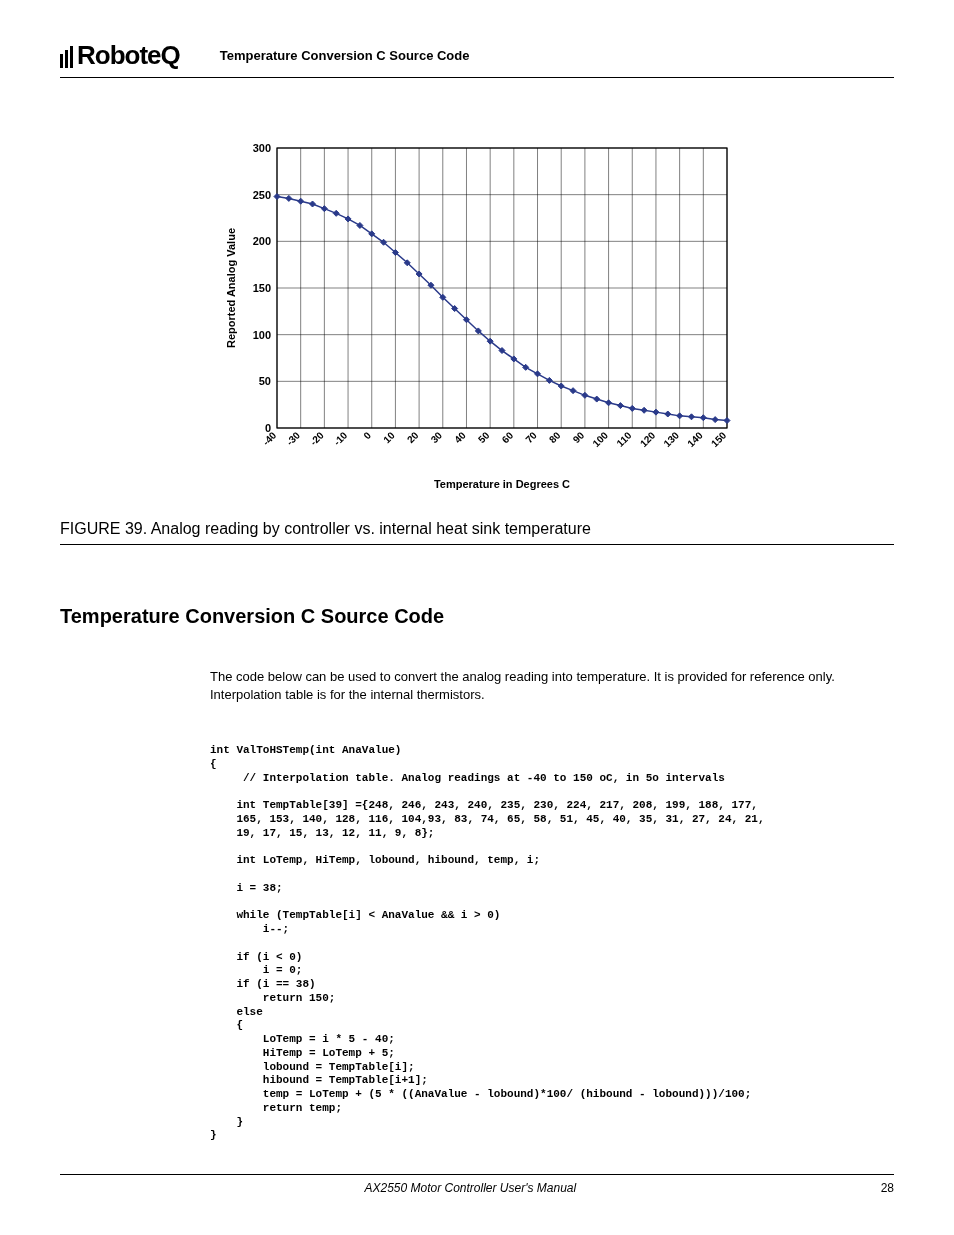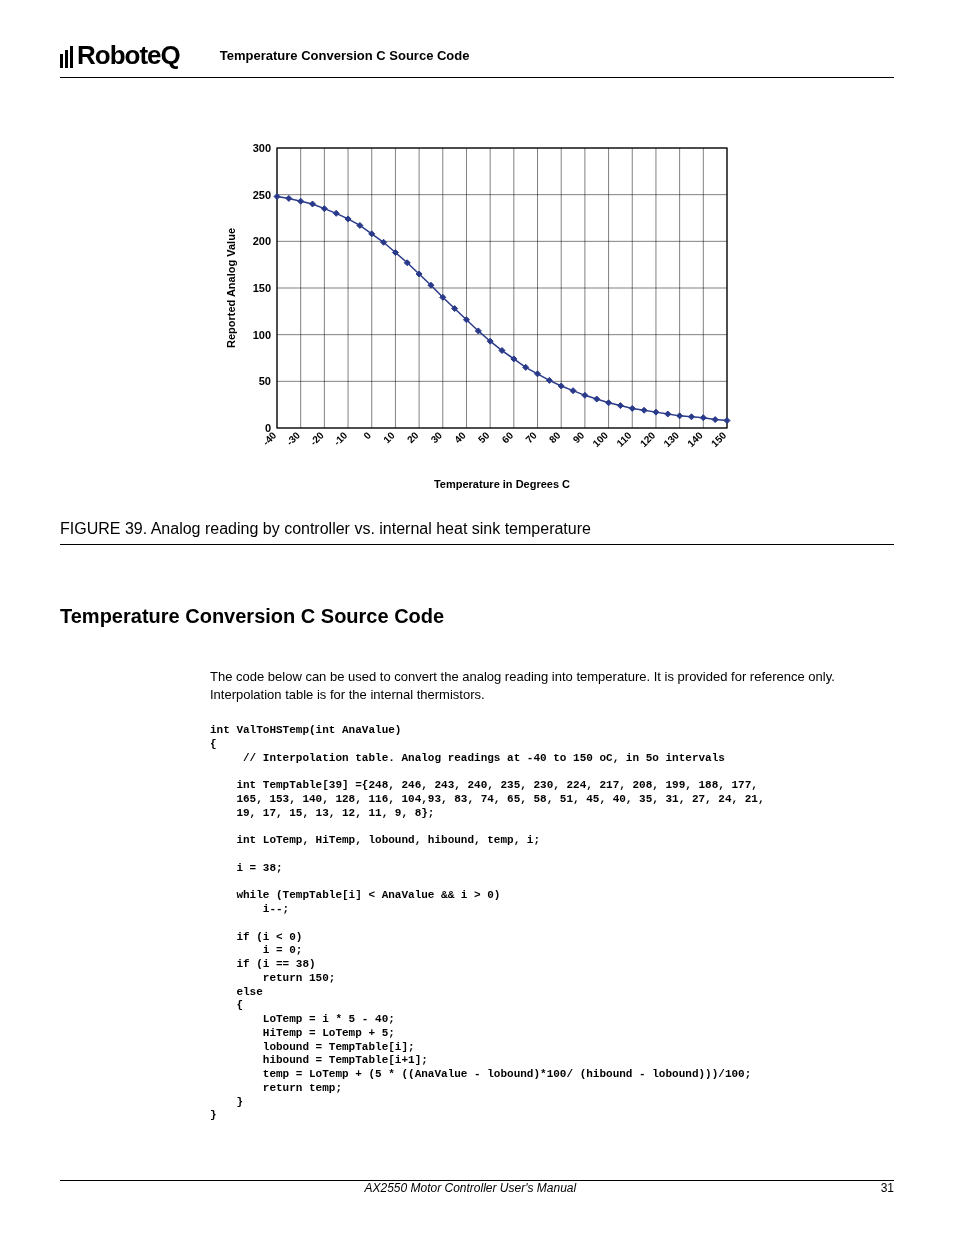--- a/index.html
+++ b/index.html
@@ -67,36 +67,37 @@
   .section-title {
     font-family: Arial Black, Arial, sans-serif;
     font-weight: 900;
     font-size: 20px;
     margin-bottom: 40px;
   }
   .body-text {
     font-size: 13px;
     line-height: 1.4;
     margin-left: 150px;
-    margin-bottom: 20px;
+    margin-bottom: 40px;
   }
   .code-block {
     font-family: "Courier New", monospace;
     font-size: 11px;
     white-space: pre;
     margin-left: 150px;
     line-height: 1.25;
     font-weight: bold;
   }
   .footer {
     position: absolute;
     bottom: 40px;
     left: 60px;
     right: 60px;
     border-top: 1px solid #000;
+    padding-top: 6px;
     display: flex;
     font-size: 12px;
     font-style: italic;
   }
   .footer .manual {
     flex: 1;
     text-align: center;
   }
   .footer .pagenum {
     font-style: normal;
@@ -252,16 +253,16 @@
         HiTemp = LoTemp + 5;
         lobound = TempTable[i];
         hibound = TempTable[i+1];
         temp = LoTemp + (5 * ((AnaValue - lobound)*100/ (hibound - lobound)))/100;
         return temp;
     }
 }</div>
 
   <div class="footer">
     <span class="manual">AX2550 Motor Controller User's Manual</span>
-    <span class="pagenum">31</span>
+    <span class="pagenum">28</span>
   </div>
 
 </div>
 
 </body></html>

